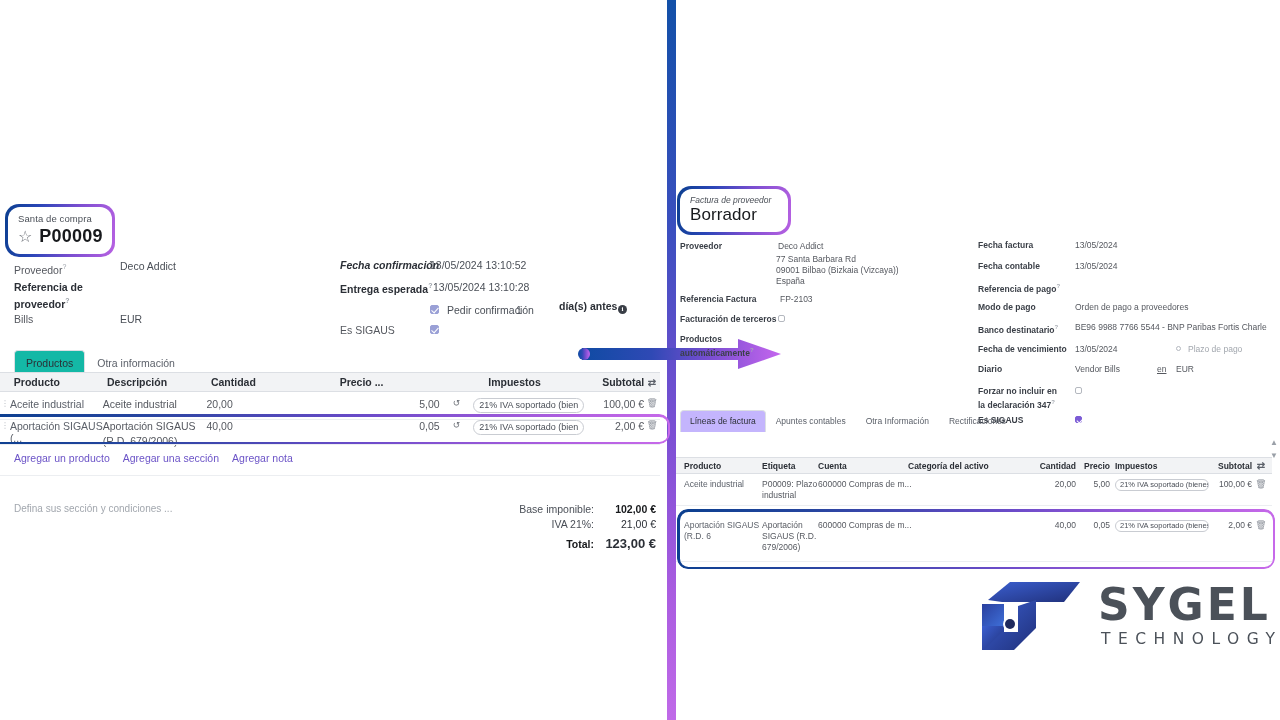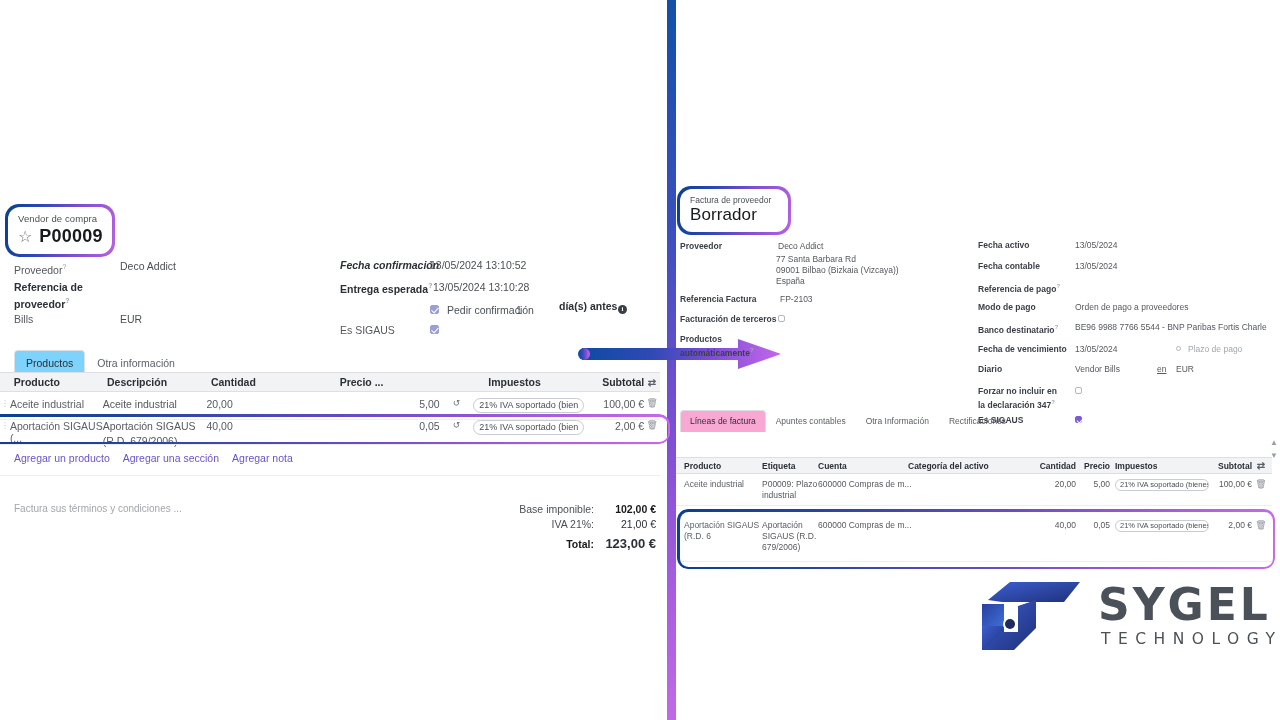--- a/index.html
+++ b/index.html
@@ -72,21 +72,21 @@
     text-align: center; line-height: 9px; font-family: "Liberation Serif", serif;
   }
 
   
   .tabs { position: absolute; display: flex; align-items: flex-end; gap: 0; }
   .tab {
     font-size: 10.5px; color: #5c616a; padding: 6px 11px 6px 11px; line-height: 13px;
     border: 1px solid transparent; border-bottom: none; border-radius: 4px 4px 0 0;
     white-space: nowrap;
   }
-  .tab.active { color: #2b2f36; background: #7dd3fc; border-color: #dcdfe4; }
+  .tab.active { color: #2b2f36; background: #14b8a6; border-color: #dcdfe4; }
   .tbl-head {
     display: flex; align-items: center;
     background: #f2f3f5; border-top: 1px solid #dcdfe4; border-bottom: 1px solid #dcdfe4;
     font-size: 10.5px; font-weight: bold; color: #2b2f36; height: 20px;
   }
   .tbl-row {
     display: flex; align-items: flex-start;
     font-size: 10.5px; color: #55585f;
     border-bottom: 1px solid #eceef1;
     padding: 5px 0 4px 0;
@@ -122,21 +122,21 @@
     content: ""; position: absolute; inset: 0; border-radius: 11px; padding: 2.5px;
     background: linear-gradient(100deg, #0b3f8f 0%, #26459f 22%, #6b4bc9 55%, #b05fe0 85%, #c86aea 100%);
     -webkit-mask: linear-gradient(#fff 0 0) content-box, linear-gradient(#fff 0 0);
     -webkit-mask-composite: xor; mask-composite: exclude;
   }
 
   
   .rp { position: absolute; left: 676px; top: 0; width: 604px; height: 720px; }
 
   .vb-box { left: 4px; top: 189px; width: 108px; }
-  .vb-label { font-size: 8.5px; color: #4a4f57; line-height: 11px; }
+  .vb-label { font-size: 8.5px; color: #4a4f57; line-height: 11px; font-style: italic; }
   .vb-state { font-size: 17px; color: #17191c; line-height: 20px; margin-top: -1px; letter-spacing: .1px; }
 
   .rl { position: absolute; font-size: 8.5px; color: #3a3f47; font-weight: bold; line-height: 11px; }
   .rv { position: absolute; font-size: 8.5px; color: #55585f; line-height: 11px; }
   .rv.muted { color: #a2a7ae; }
   .rsup { font-size: 6px; vertical-align: super; color: #a6abb3; }
 
   .rcbx {
     position: absolute; width: 7px; height: 7px; border-radius: 2px;
     border: 1px solid #b4b8bf; background: #fff;
@@ -146,21 +146,21 @@
     content: ""; position: absolute; left: 1.5px; top: -0.5px; width: 2.5px; height: 5px;
     border: solid #fff; border-width: 0 1.2px 1.2px 0; transform: rotate(42deg);
   }
 
   .rtabs { position: absolute; display: flex; align-items: flex-end; }
   .rtab {
     font-size: 8.5px; color: #5c616a; padding: 5px 9px; line-height: 11px;
     border: 1px solid transparent; border-bottom: none; border-radius: 4px 4px 0 0;
     white-space: nowrap;
   }
-  .rtab.active { color: #2b2f36; background: #f9a8d4; border-color: #dcdfe4; }
+  .rtab.active { color: #2b2f36; background: #c4b5fd; border-color: #dcdfe4; }
 
   .rhead {
     display: flex; align-items: center; background: #f2f3f5;
     border-top: 1px solid #dcdfe4; border-bottom: 1px solid #dcdfe4;
     font-size: 8.5px; font-weight: bold; color: #2b2f36; height: 17px;
   }
   .rrow {
     display: flex; align-items: flex-start; font-size: 8.5px; color: #55585f;
     border-bottom: 1px solid #eceef1; padding: 4px 0 4px 0; line-height: 11px;
   }
@@ -185,21 +185,21 @@
   }
 </style>
 </head>
 <body>
 
 <div id="stage">
 
   <div class="lp">
 
     <div class="hl-box po-box">
-      <div class="po-label">Vendor de compra</div>
+      <div class="po-label">Santa de compra</div>
       <div class="po-title">
         <span class="po-star">☆</span>
         <span class="po-num">P00009</span>
       </div>
     </div>
 
     <div class="field-label" style="left:14px; top:260px;">
       <span>Proveedor</span><span class="sup">?</span>
     </div>
     <div class="field-val" style="left:120px; top:260px;">Deco Addict</div>
@@ -276,21 +276,21 @@
     <div style="position:absolute; left:0; top:444px; width:660px; border-bottom:1px solid #eceef1;"></div>
 
     <div class="addlinks" style="left:14px; top:452px;">
       <span>Agregar un producto</span>
       <span>Agregar una sección</span>
       <span>Agregar nota</span>
     </div>
 
     <div style="position:absolute; left:0; top:475px; width:660px; border-bottom:1px solid #eceef1;"></div>
 
-    <div class="terms" style="left:14px; top:503px;">Factura sus términos y condiciones ...</div>
+    <div class="terms" style="left:14px; top:503px;">Defina sus sección y condiciones ...</div>
 
     <div class="totals" style="left:460px; top:502px; width:196px;">
       <div class="trow">
         <span class="tlab">Base imponible:</span>
         <span class="tval b">102,00 €</span>
       </div>
       <div class="trow">
         <span class="tlab">IVA 21%:</span>
         <span class="tval">21,00 €</span>
       </div>
@@ -334,21 +334,21 @@
     <div class="rl" style="left:4px; top:294px;">Referencia Factura</div>
     <div class="rv" style="left:104px; top:294px;">FP-2103</div>
 
     <div class="rl" style="left:4px; top:314px;">Facturación de terceros</div>
     <div class="rcbx" style="left:102px; top:315px;"></div>
 
     <div class="rl" style="left:4px; top:334px; width:70px;">
       <span>Productos automáticamente</span><span class="rsup">?</span>
     </div>
 
-    <div class="rl" style="left:302px; top:240px;">Fecha activo</div>
+    <div class="rl" style="left:302px; top:240px;">Fecha factura</div>
     <div class="rv" style="left:399px; top:240px;">13/05/2024</div>
 
     <div class="rl" style="left:302px; top:261px;">Fecha contable</div>
     <div class="rv" style="left:399px; top:261px;">13/05/2024</div>
 
     <div class="rl" style="left:302px; top:281px;">
       <span>Referencia de pago</span><span class="rsup">?</span>
     </div>
 
     <div class="rl" style="left:302px; top:302px;">Modo de pago</div>

